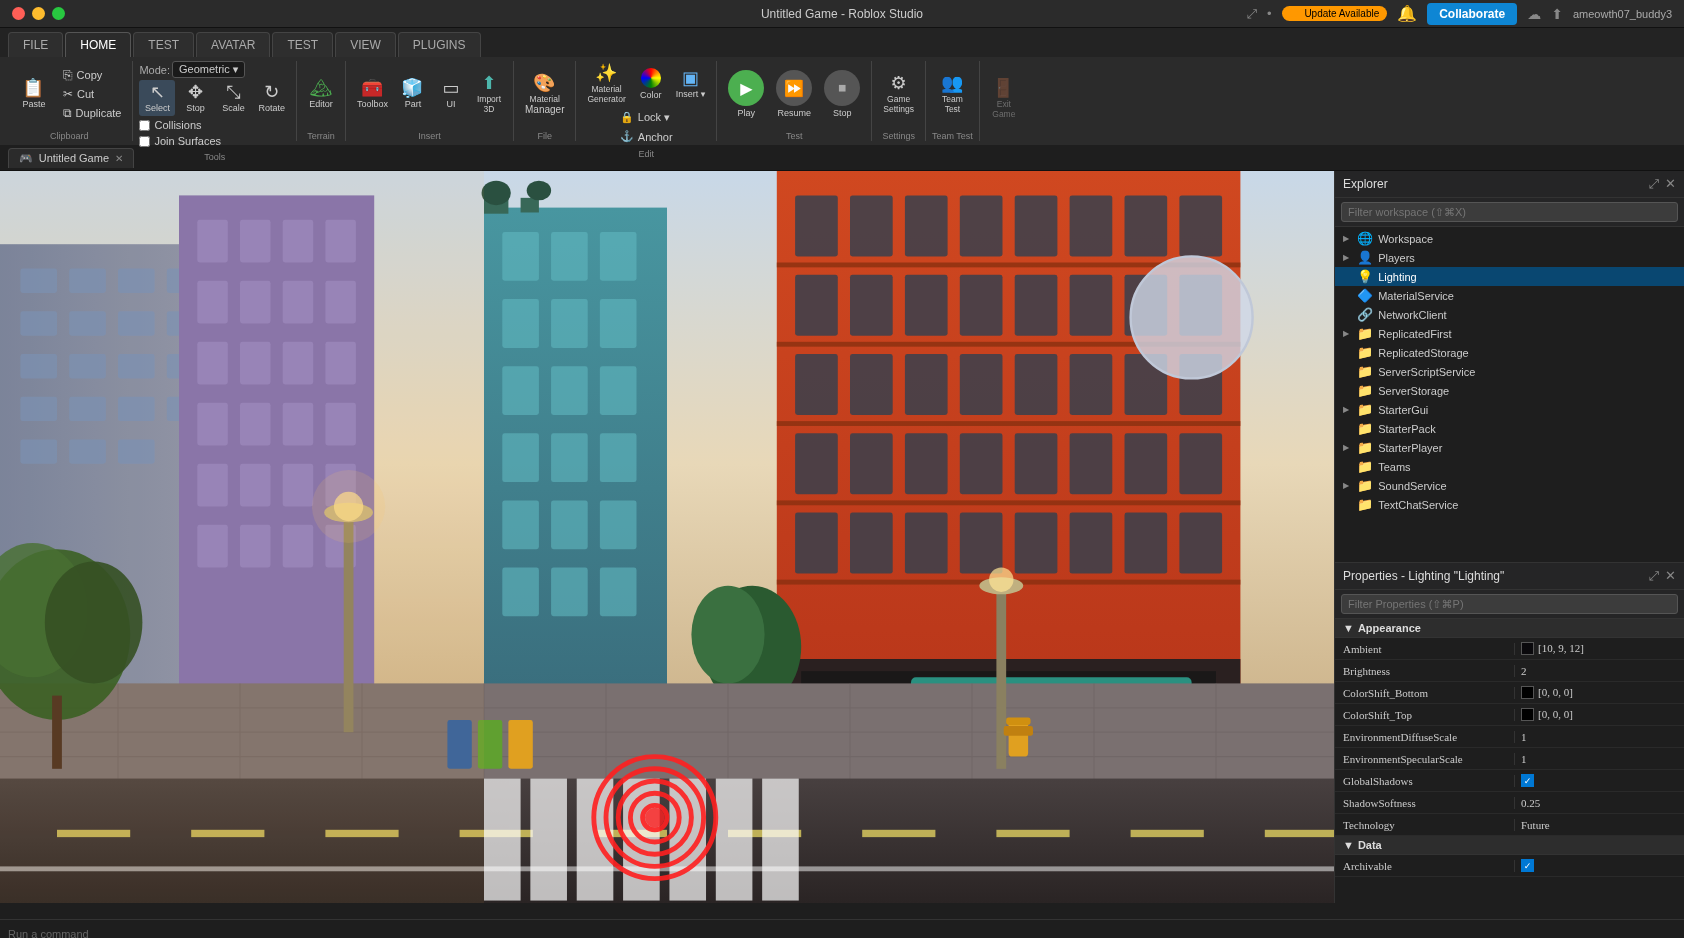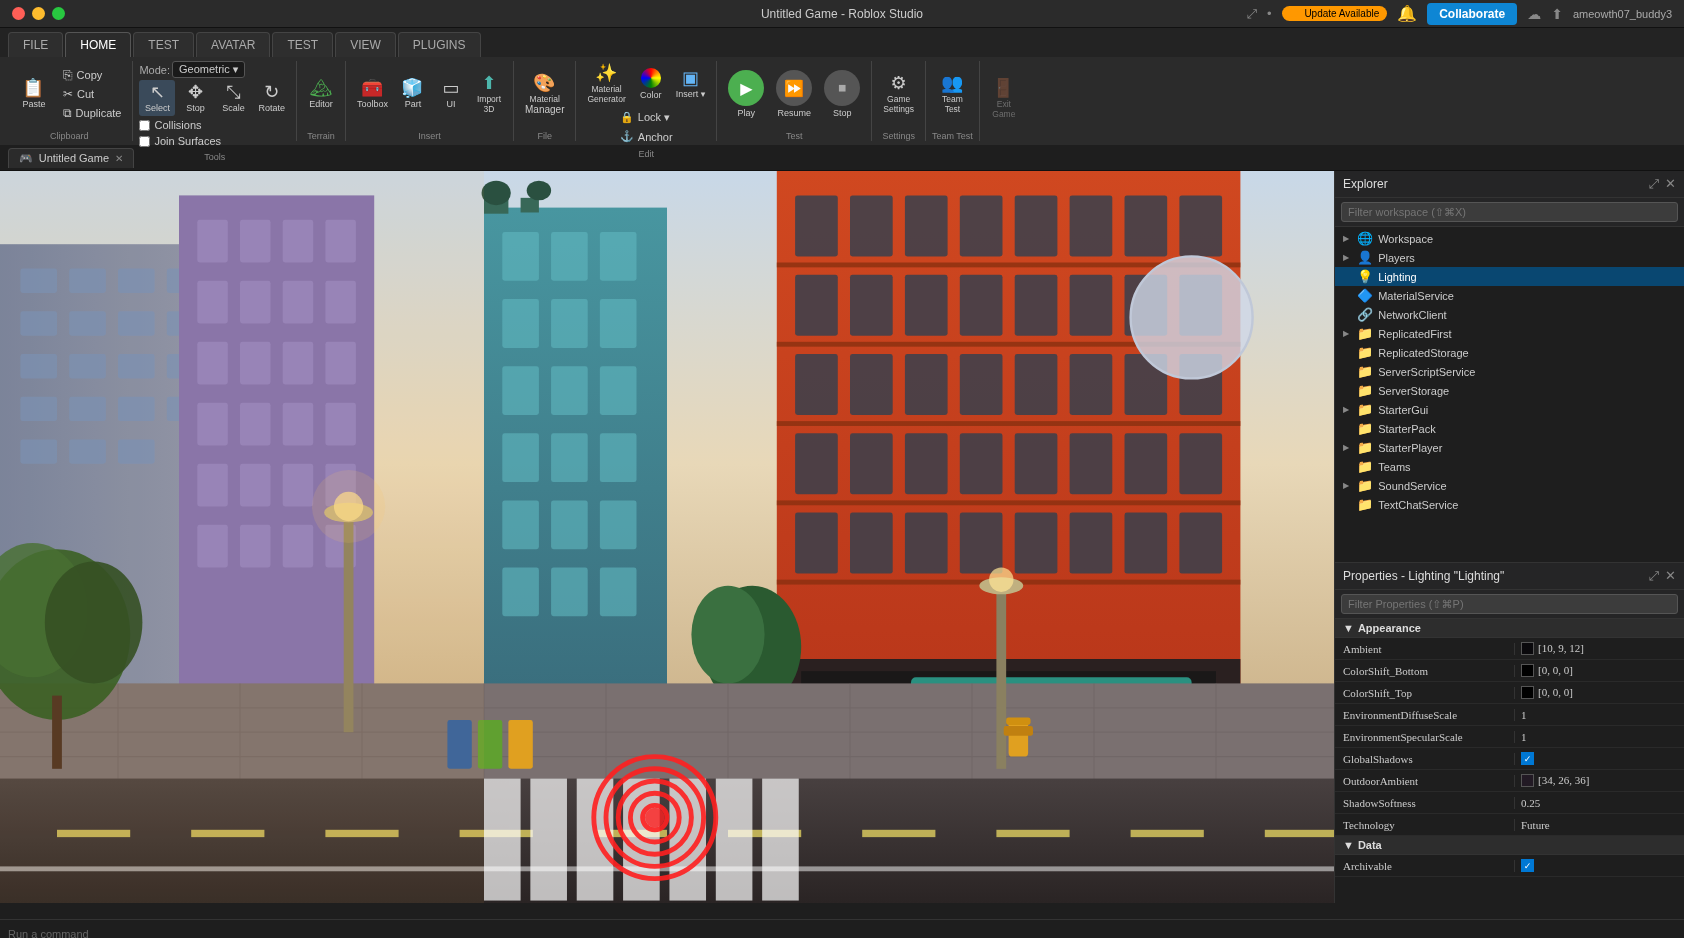--- a/index.html
+++ b/index.html
@@ -1049,20 +1049,26 @@
           <span>Appearance</span>
         </div>
         <div class="prop-row">
           <div class="prop-name">Ambient</div>
           <div class="prop-value">
             <span class="color-swatch" style="background:#0a090c;"></span>
             <span>[10, 9, 12]</span>
           </div>
         </div>
         <div class="prop-row">
+          <div class="prop-name">Brightness</div>
+          <div class="prop-value">
+            <span>2</span>
+          </div>
+        </div>
+        <div class="prop-row">
           <div class="prop-name">ColorShift_Bottom</div>
           <div class="prop-value">
             <span class="color-swatch" style="background:#000000;"></span>
             <span>[0, 0, 0]</span>
           </div>
         </div>
         <div class="prop-row">
           <div class="prop-name">ColorShift_Top</div>
           <div class="prop-value">
             <span class="color-swatch" style="background:#000000;"></span>
@@ -1081,27 +1087,20 @@
             <span>1</span>
           </div>
         </div>
         <div class="prop-row">
           <div class="prop-name">GlobalShadows</div>
           <div class="prop-value">
             <span class="checkbox-display">✓</span>
           </div>
         </div>
         <div class="prop-row">
-          <div class="prop-name">OutdoorAmbient</div>
-          <div class="prop-value">
-            <span class="color-swatch" style="background:#221a24;"></span>
-            <span>[34, 26, 36]</span>
-          </div>
-        </div>
-        <div class="prop-row">
           <div class="prop-name">ShadowSoftness</div>
           <div class="prop-value">
             <span>0.25</span>
           </div>
         </div>
         <div class="prop-row">
           <div class="prop-name">Technology</div>
           <div class="prop-value">
             <span>Future</span>
           </div>

